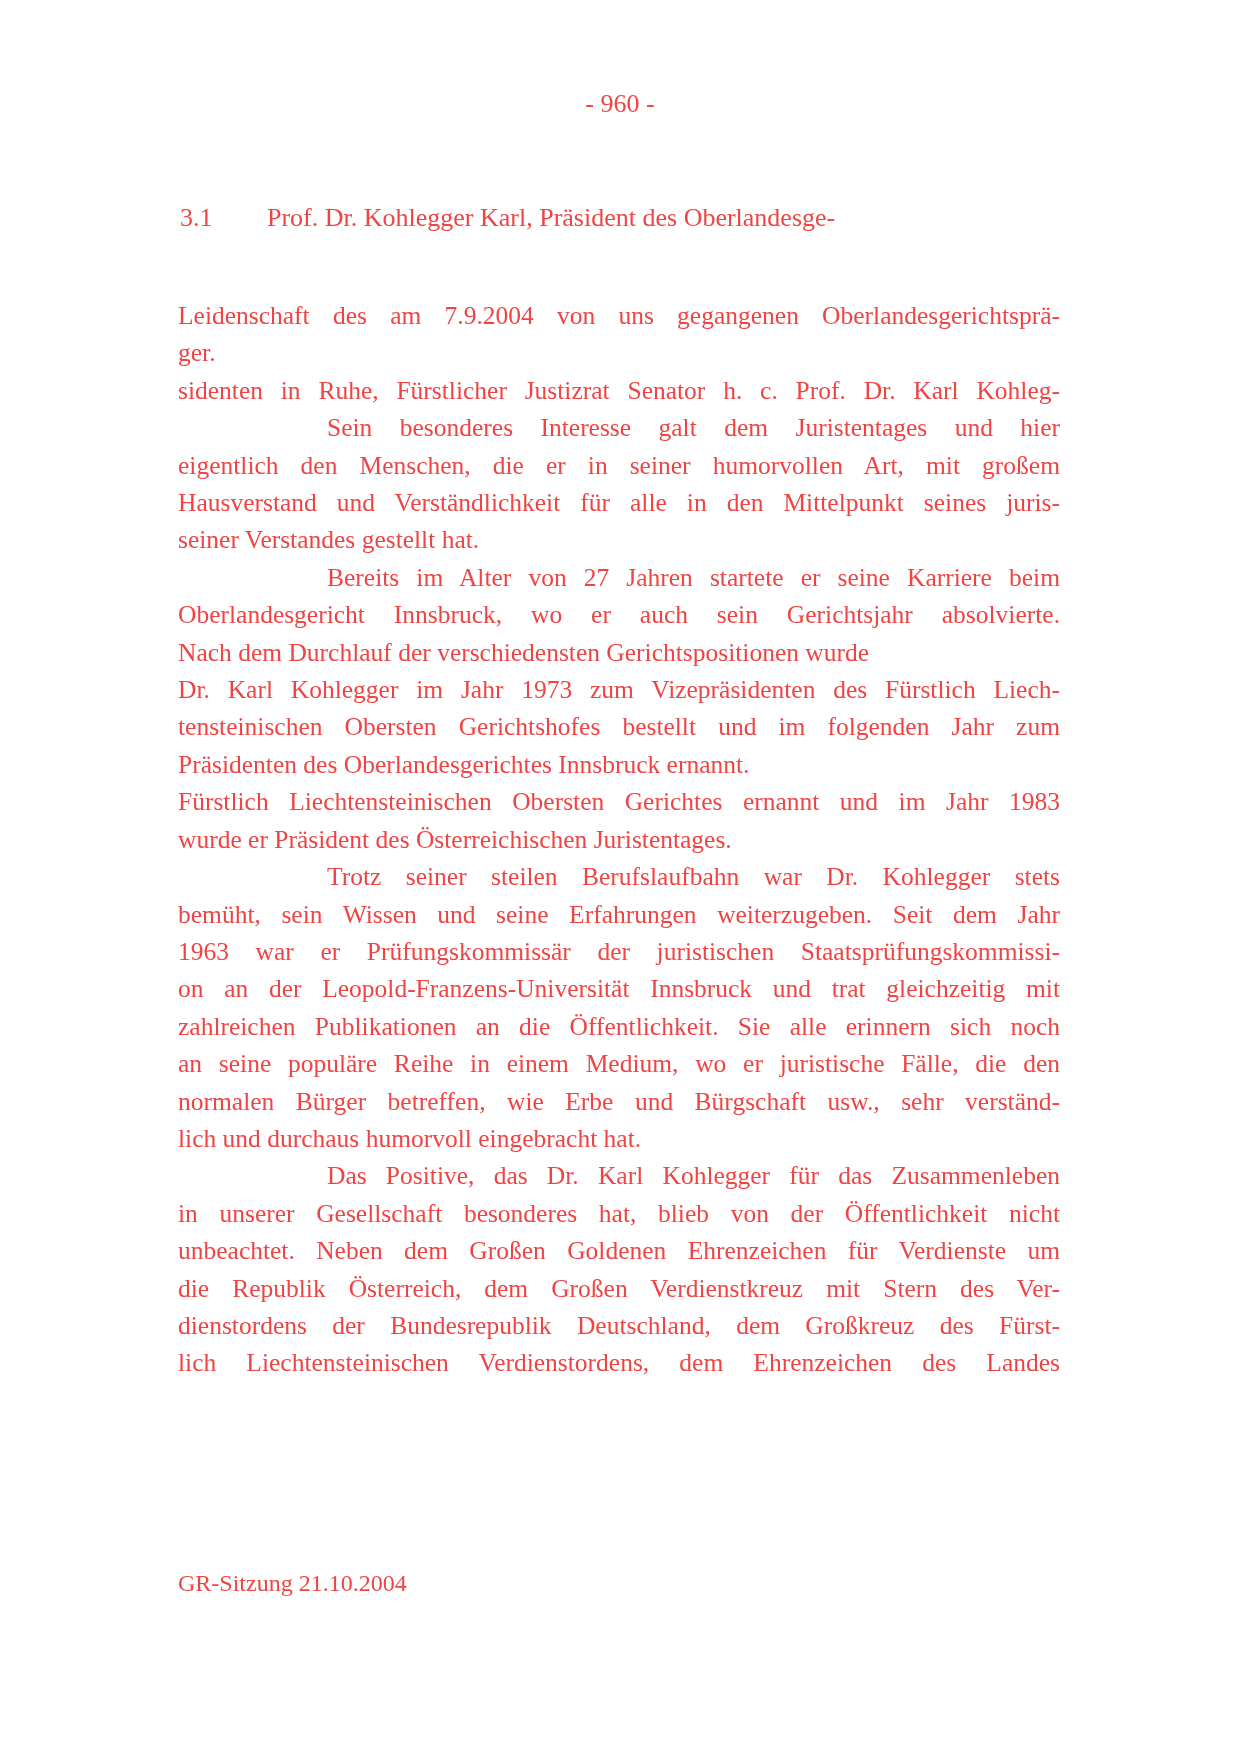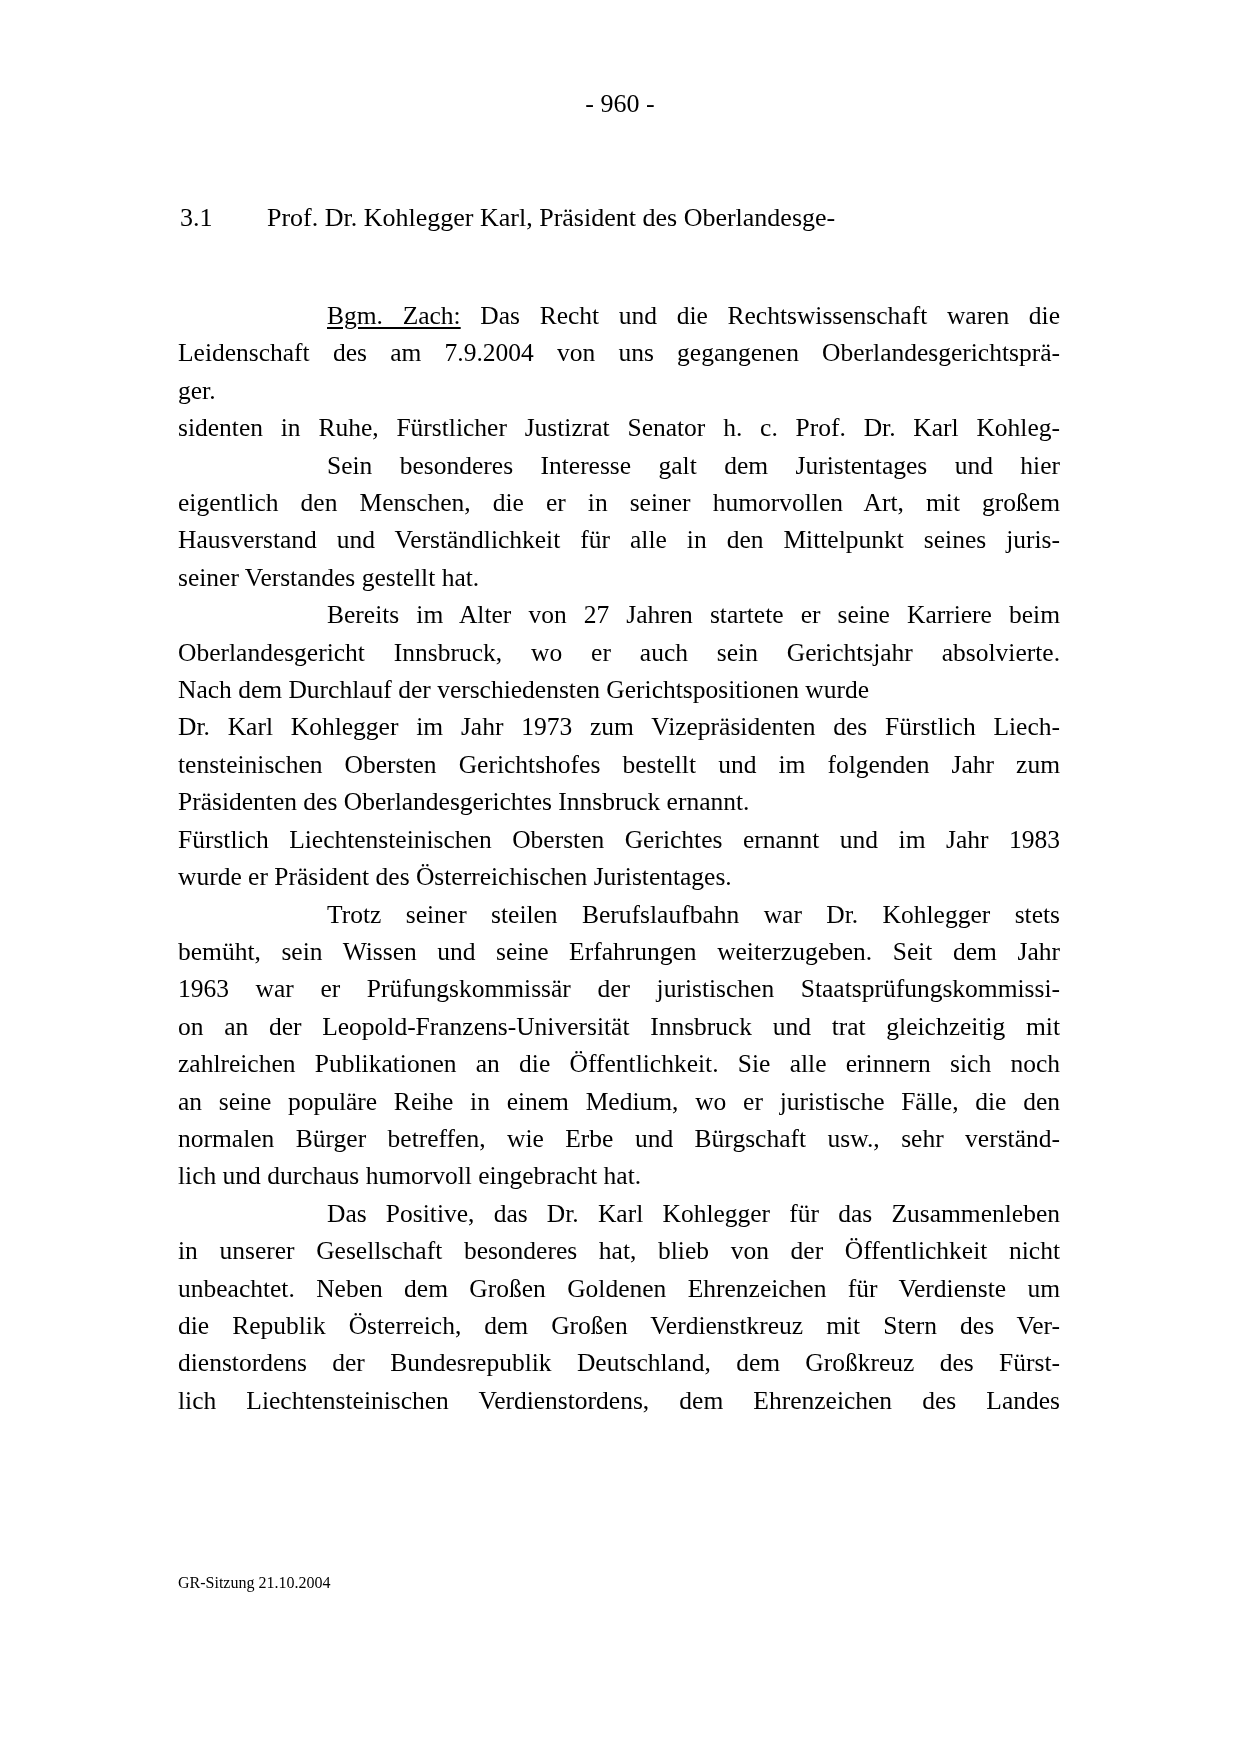--- a/index.html
+++ b/index.html
@@ -6,21 +6,21 @@
     margin: 0;
     padding: 0;
     background: #ffffff;
   }
   .page {
     position: relative;
     width: 1240px;
     height: 1755px;
     background: #ffffff;
     font-family: "Liberation Serif", "DejaVu Serif", serif;
-    color: #000000;
+    color: #ef4444;
     overflow: hidden;
   }
   .pagenum {
     position: absolute;
     top: 89px;
     left: 0;
     width: 100%;
     text-align: center;
     font-size: 26px;
     line-height: 30px;
@@ -63,40 +63,39 @@
   }
   .line u {
     text-decoration: underline;
     text-underline-offset: 3px;
     text-decoration-thickness: 1.5px;
   }
   .footer {
     position: absolute;
     left: 178px;
     top: 1571px;
-    font-size: 16px;
+    font-size: 24px;
     line-height: 24px;
   }
 </style>
 </head>
 <body>
 
 <div class="page">
 
   <div class="pagenum">- 960 -</div>
 
   <div class="heading">
     <div class="heading-num">3.1</div>
     <div class="heading-text">
       <div>Prof. Dr. Kohlegger Karl, Präsident des Oberlandesge-</div>
     </div>
   </div>
 
   <div class="body">
-      <div class="line ind"><u>Bgm. Zach:</u> Das Recht und die Rechtswissenschaft waren die</div>
       <div class="line">Leidenschaft des am 7.9.2004 von uns gegangenen Oberlandesgerichtsprä-</div>
       <div class="line noj">ger.</div>
       <div class="line">sidenten in Ruhe, Fürstlicher Justizrat Senator h. c. Prof. Dr. Karl Kohleg-</div>
       <div class="line ind">Sein besonderes Interesse galt dem Juristentages und hier</div>
       <div class="line">eigentlich den Menschen, die er in seiner humorvollen Art, mit großem</div>
       <div class="line">Hausverstand und Verständlichkeit für alle in den Mittelpunkt seines juris-</div>
       <div class="line noj">seiner Verstandes gestellt hat.</div>
       <div class="line ind">Bereits im Alter von 27 Jahren startete er seine Karriere beim</div>
       <div class="line">Oberlandesgericht Innsbruck, wo er auch sein Gerichtsjahr absolvierte.</div>
       <div class="line noj">Nach dem Durchlauf der verschiedensten Gerichtspositionen wurde</div>

